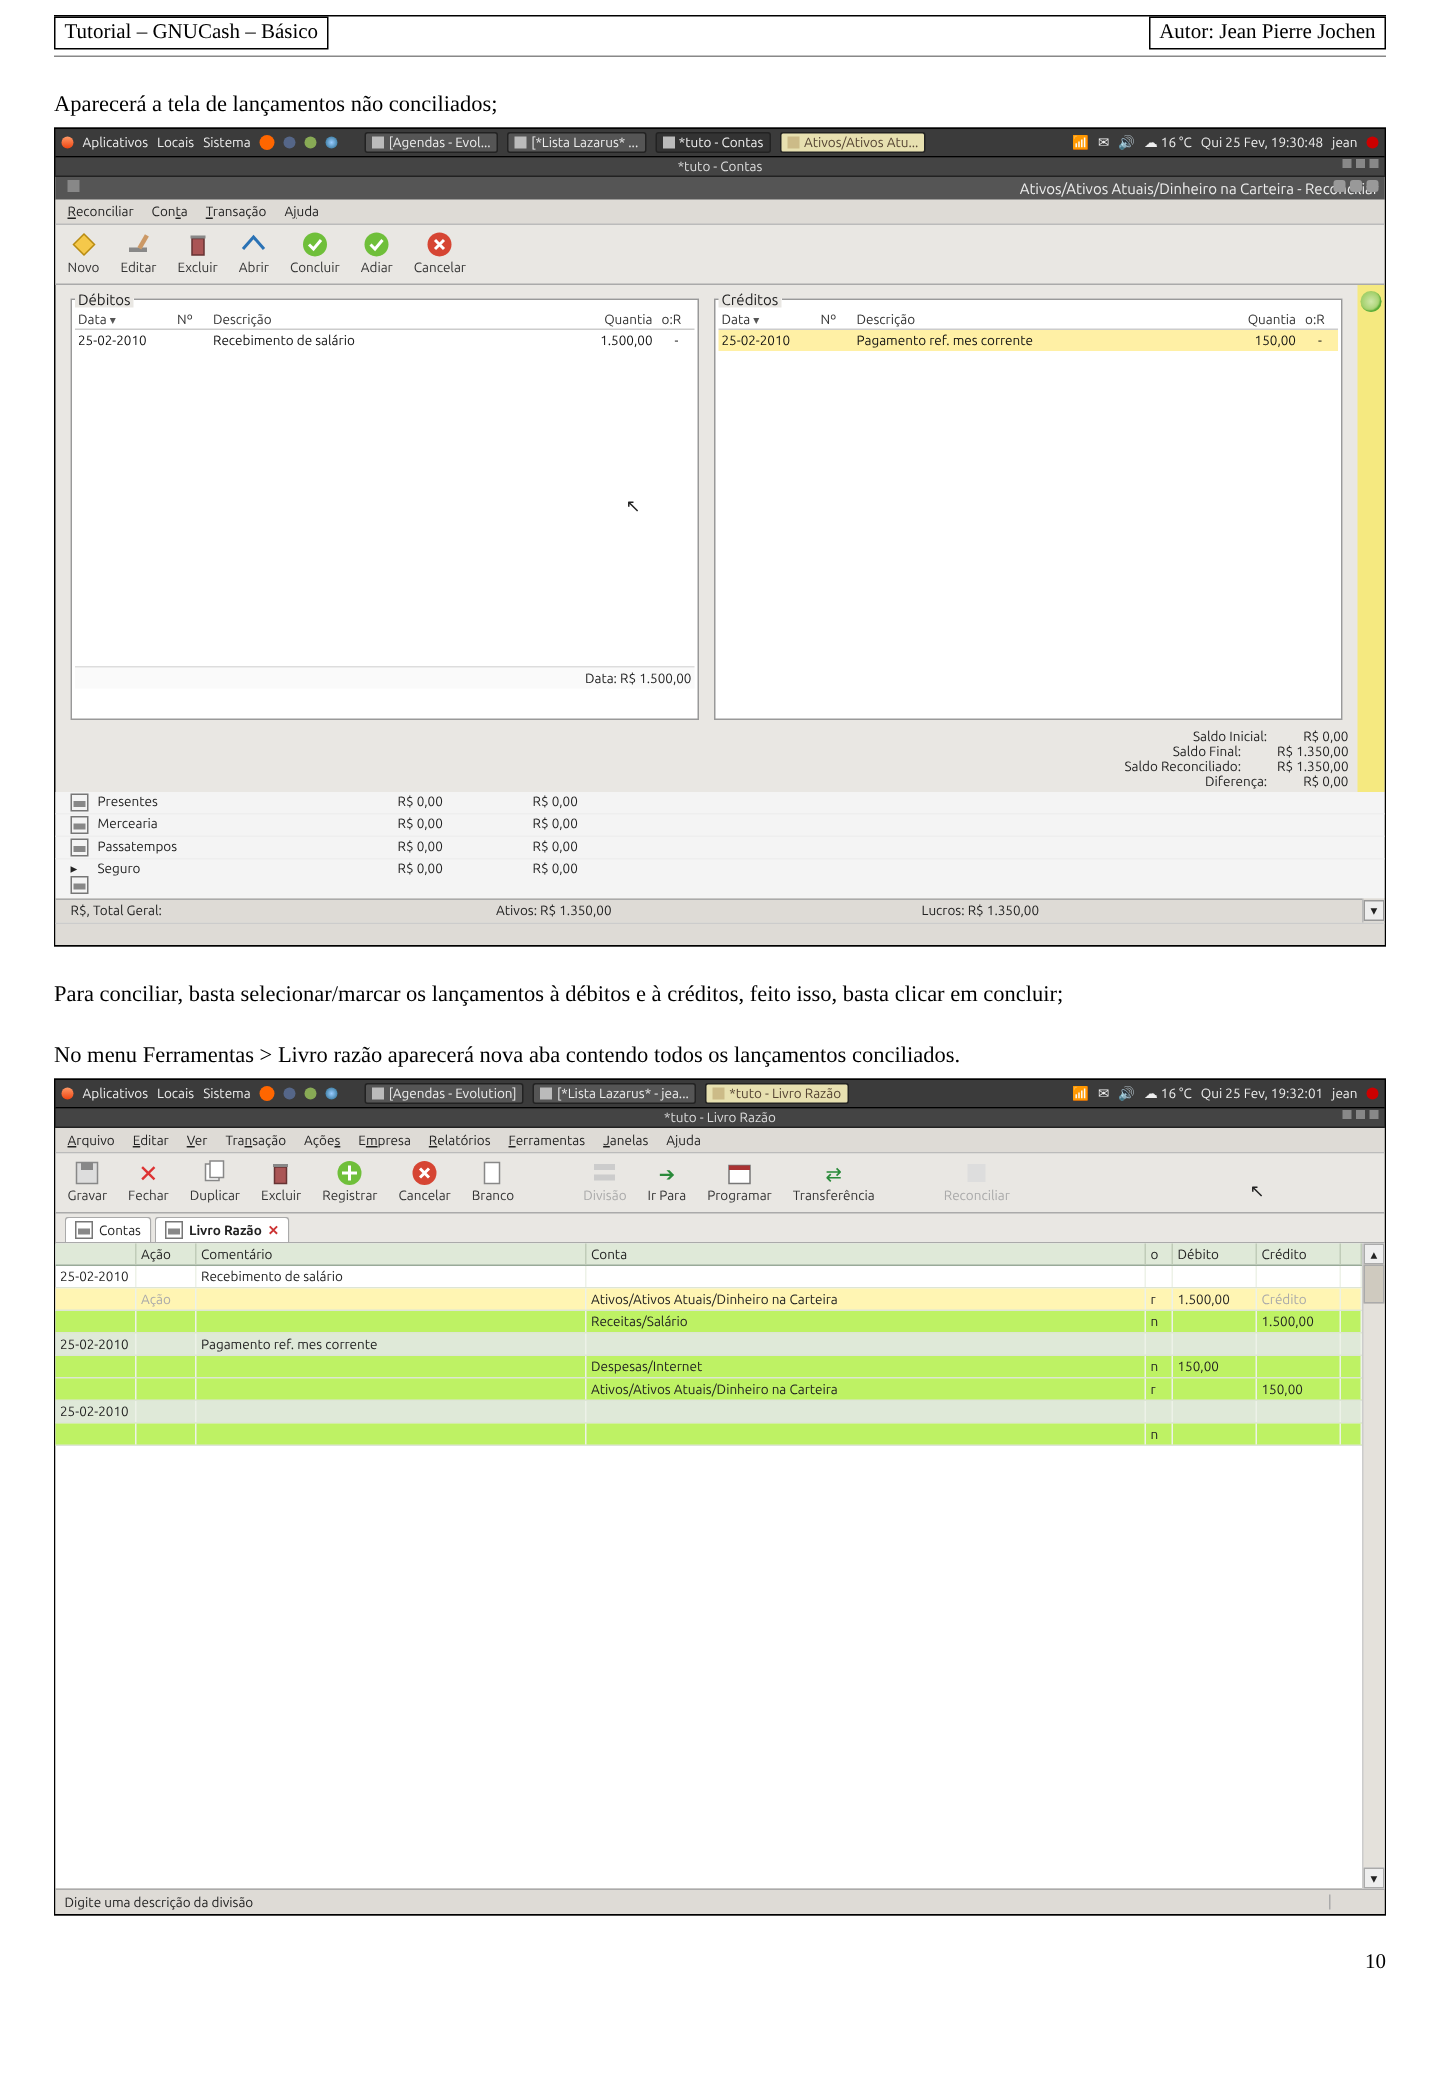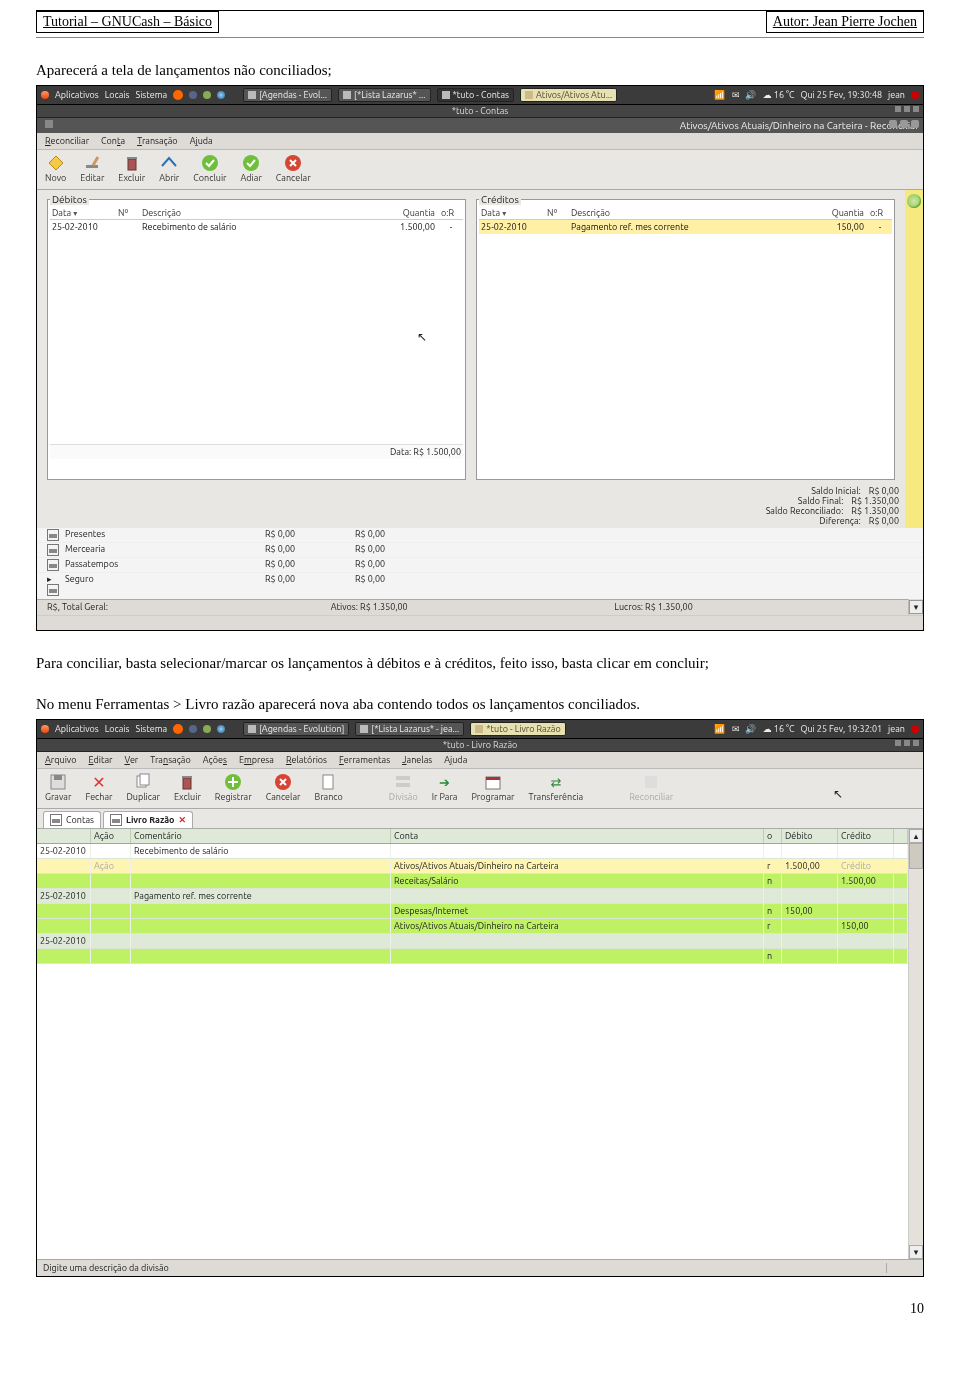--- a/index.html
+++ b/index.html
@@ -1,17 +1,17 @@
 <!DOCTYPE html>
 <html><head>
 <meta charset="utf-8">
 <style>
   body { font-family: "Times New Roman", serif; font-size:14px; color:#000; background:#fff; margin:0; padding:0; width:960px; }
   .page { padding: 10px 36px 20px 36px; }
-  .hdrrow { display:flex; justify-content:space-between; border-top:1px solid #000;text-decoration:underline; }
+  .hdrrow { display:flex; justify-content:space-between; border-top:1px solid #000; }
   .hbox { border:1px solid #000; padding:2px 6px; font-size:14px; }
   .hr2 { border:0; border-top:1px solid #888; margin:4px 0 16px 0; }
   .para { font-size:15px; margin:24px 0 6px 0; }
   .screenshot { background:#2a2a2a; border:1px solid #000; margin:4px 0 10px 0; font-family: Ubuntu, "Liberation Sans", Arial, sans-serif; font-size:9px; }
   .panel-top { display:flex; align-items:center; background:#3b3b3b; color:#eee; padding:2px 4px; gap:6px; border-bottom:1px solid #000;}
   .panel-top .item { font-size:9px; }
   .panel-top .spacer { flex:1; }
   .panel-top .taskbtn { background:#555; border:1px solid #222; padding:1px 4px; border-radius:2px; display:flex; align-items:center; gap:3px;}
   .panel-top .taskbtn.active { background:#333; }
   .panel-top .sysicon { font-size:9px; }
@@ -47,21 +47,21 @@
   .recon-fieldsets{display:flex; gap:6px; padding:4px 8px;}
   fieldset.box{border:1px solid #999; padding:2px; flex:1; min-height:280px; background:#fff;}
   fieldset.box legend{font-size:10px; padding:0 2px; color:#222; background:#e9e7e3;}
   .cols{display:flex; font-size:9px; gap:6px; padding:1px 2px; border-bottom:1px solid #ccc; color:#333;}
   .cols .c{display:flex;align-items:center;gap:2px;}
   .chev{font-size:8px;color:#555;}
   .row{display:flex; font-size:9px; gap:6px; padding:2px 2px; color:#111;}
   .row.sel{background:#fff0a5;}
   .tot{font-size:9px; text-align:right; padding:2px; border-top:1px solid #ddd; background:#fafafa;}
   .summary{font-size:9px; text-align:right; padding:2px 6px;}
-  .summary .line{display:flex; justify-content:flex-end; gap:8px;}
+  .summary .line{display:flex; justify-content:flex-end; gap:24px;}
   .right-strip{width:18px;background:#f5e980; position:relative;}
   .right-strip .addbtn{position:absolute;top:4px;right:2px;width:14px;height:14px;border-radius:50%;background:radial-gradient(#cfe7a8,#8bc34a);box-shadow:inset -1px -1px 1px #5a3;}
 
   
   .tabrow{display:flex; gap:2px; padding:2px 6px 0 6px; background:#e9e7e3; border-bottom:1px solid #aaa; align-items:flex-end;}
   .tab{background:#fff; border:1px solid #aaa; border-bottom:none; padding:2px 6px; border-radius:3px 3px 0 0; display:flex; gap:4px; align-items:center;}
   .tab .close-x{color:#c33;font-weight:bold;}
   .reg-head{background:#dfe9d8; display:grid; grid-template-columns: 54px 40px 260px 1fr 18px 56px 56px 14px; font-size:9px;border-bottom:1px solid #9a9;}
   .reg-head div{padding:2px 3px; border-right:1px solid #c0ccb8;}
   .reg-row{display:grid; grid-template-columns: 54px 40px 260px 1fr 18px 56px 56px 14px; font-size:9px; border-bottom:1px solid #dde5d6;}

